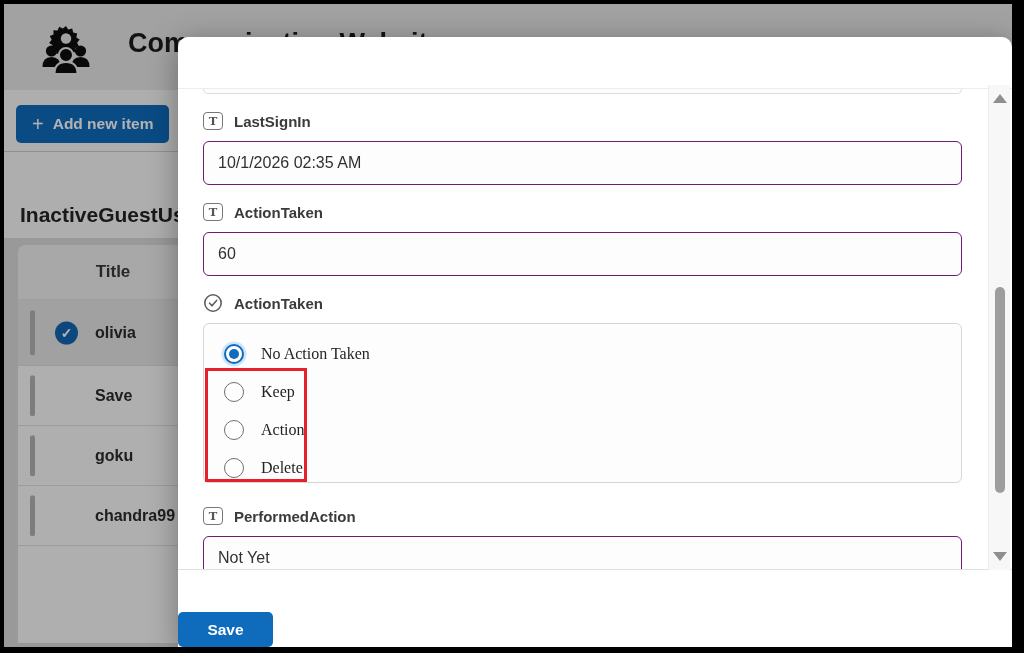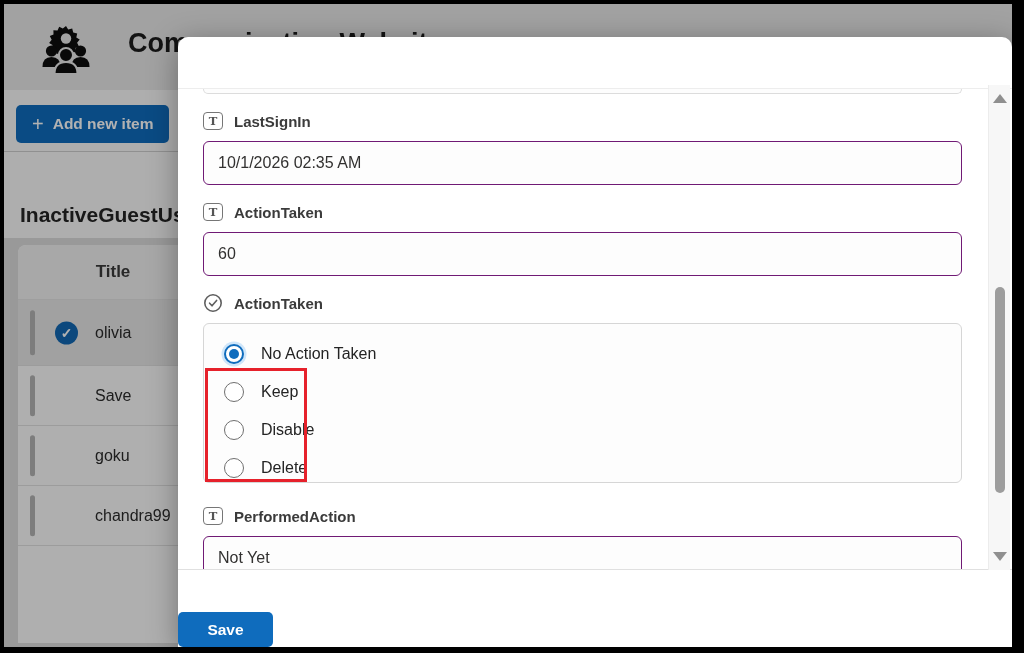--- a/index.html
+++ b/index.html
@@ -65,21 +65,21 @@
     position:absolute; left:12px; top:50%; transform:translateY(-50%);
     width:5px; height:70%; background:#b3b3b3; border-radius:3px;
   }
   .row-check {
     position:absolute; left:37px; top:50%; transform:translateY(-50%);
     width:23px; height:23px; border-radius:50%; background:#1268b3;
     color:#fff; font-size:14px; font-weight:bold;
     display:flex; align-items:center; justify-content:center;
   }
   .row-label {
-    margin-left:77px; font-size:16px; font-weight:400; color:#2b2b2b;
+    margin-left:77px; font-size:16px; font-weight:700; color:#2b2b2b;
   }
 
   
   .dim-overlay {
     position:absolute; left:0; top:0; width:1024px; height:653px;
     background:rgba(0,0,0,0.30); z-index:5;
   }
 
   
   .modal {
@@ -111,20 +111,21 @@
   .text-input {
     margin-top:9px; height:44px; width:759px;
     border:1px solid #701a75; border-radius:6px; background:#fdfdfd;
     font-size:16px; color:#323130; line-height:42px; padding-left:14px;
     white-space:nowrap; overflow:hidden;
   }
   .choice-box {
     position:relative; margin-top:9px; width:759px; height:160px;
     border:1px solid #d6d6d6; border-radius:6px; background:#fdfdfd;
     padding:11px 0 0 14px;
+    font-family:Liberation Serif, serif;
   }
   .radio-row { height:38px; display:flex; align-items:center; gap:17px; padding-left:6px; }
   .radio {
     width:20px; height:20px; border-radius:50%;
     border:1.6px solid #6f6f6f; background:#fff; flex:0 0 auto;
   }
   .radio.selected {
     border:2px solid #0f6cbd; box-shadow:0 0 0 2.5px #cfe6fa;
     display:flex; align-items:center; justify-content:center;
   }
@@ -257,21 +258,21 @@
           <div class="radio-row">
             <span class="radio selected"></span>
             <span class="radio-label">No Action Taken</span>
           </div>
           <div class="radio-row">
             <span class="radio"></span>
             <span class="radio-label">Keep</span>
           </div>
           <div class="radio-row">
             <span class="radio"></span>
-            <span class="radio-label">Disable</span>
+            <span class="radio-label">Action</span>
           </div>
           <div class="radio-row">
             <span class="radio"></span>
             <span class="radio-label">Delete</span>
           </div>
           <div class="annotation-box"></div>
         </div>
 
         <div class="field-label" style="margin-top:22px;">
           <span class="ticon">T</span>

